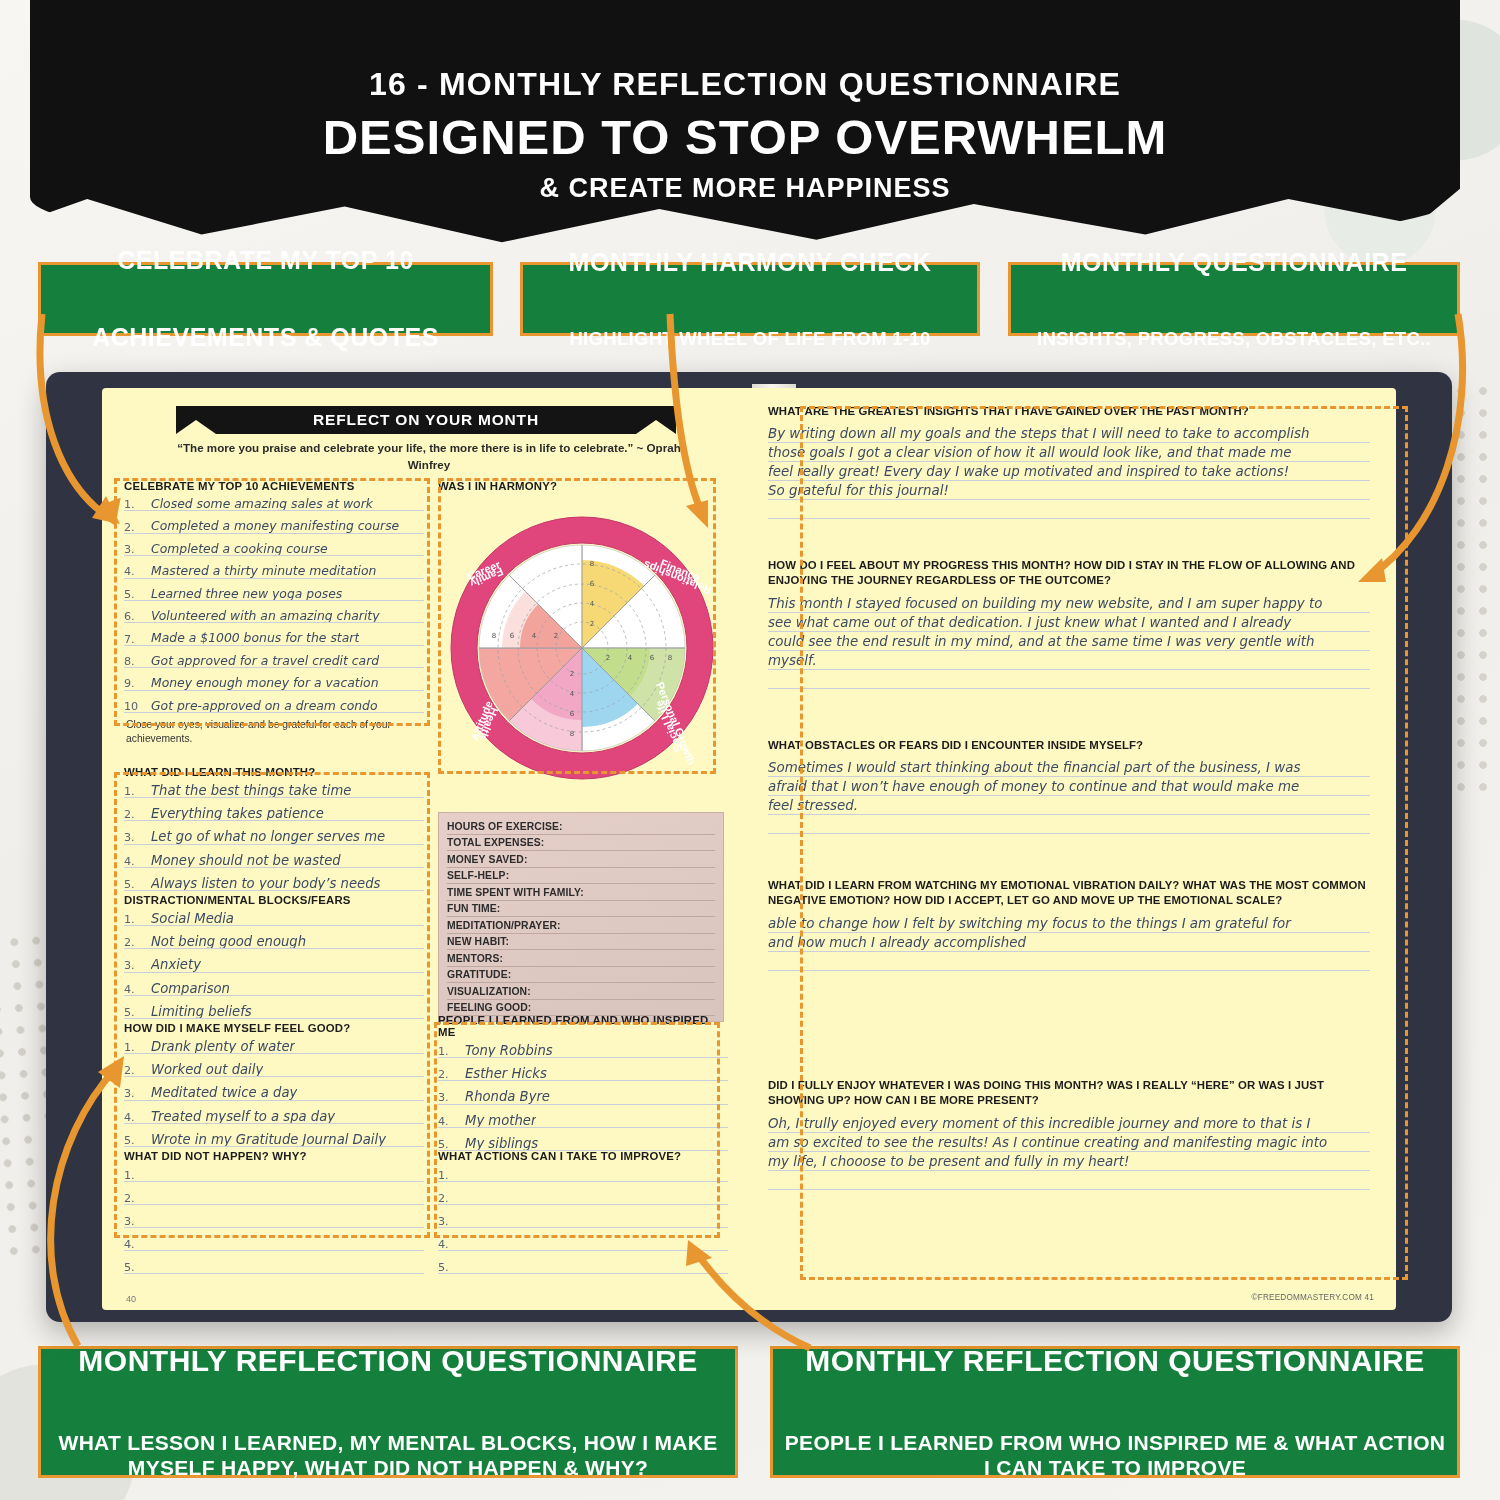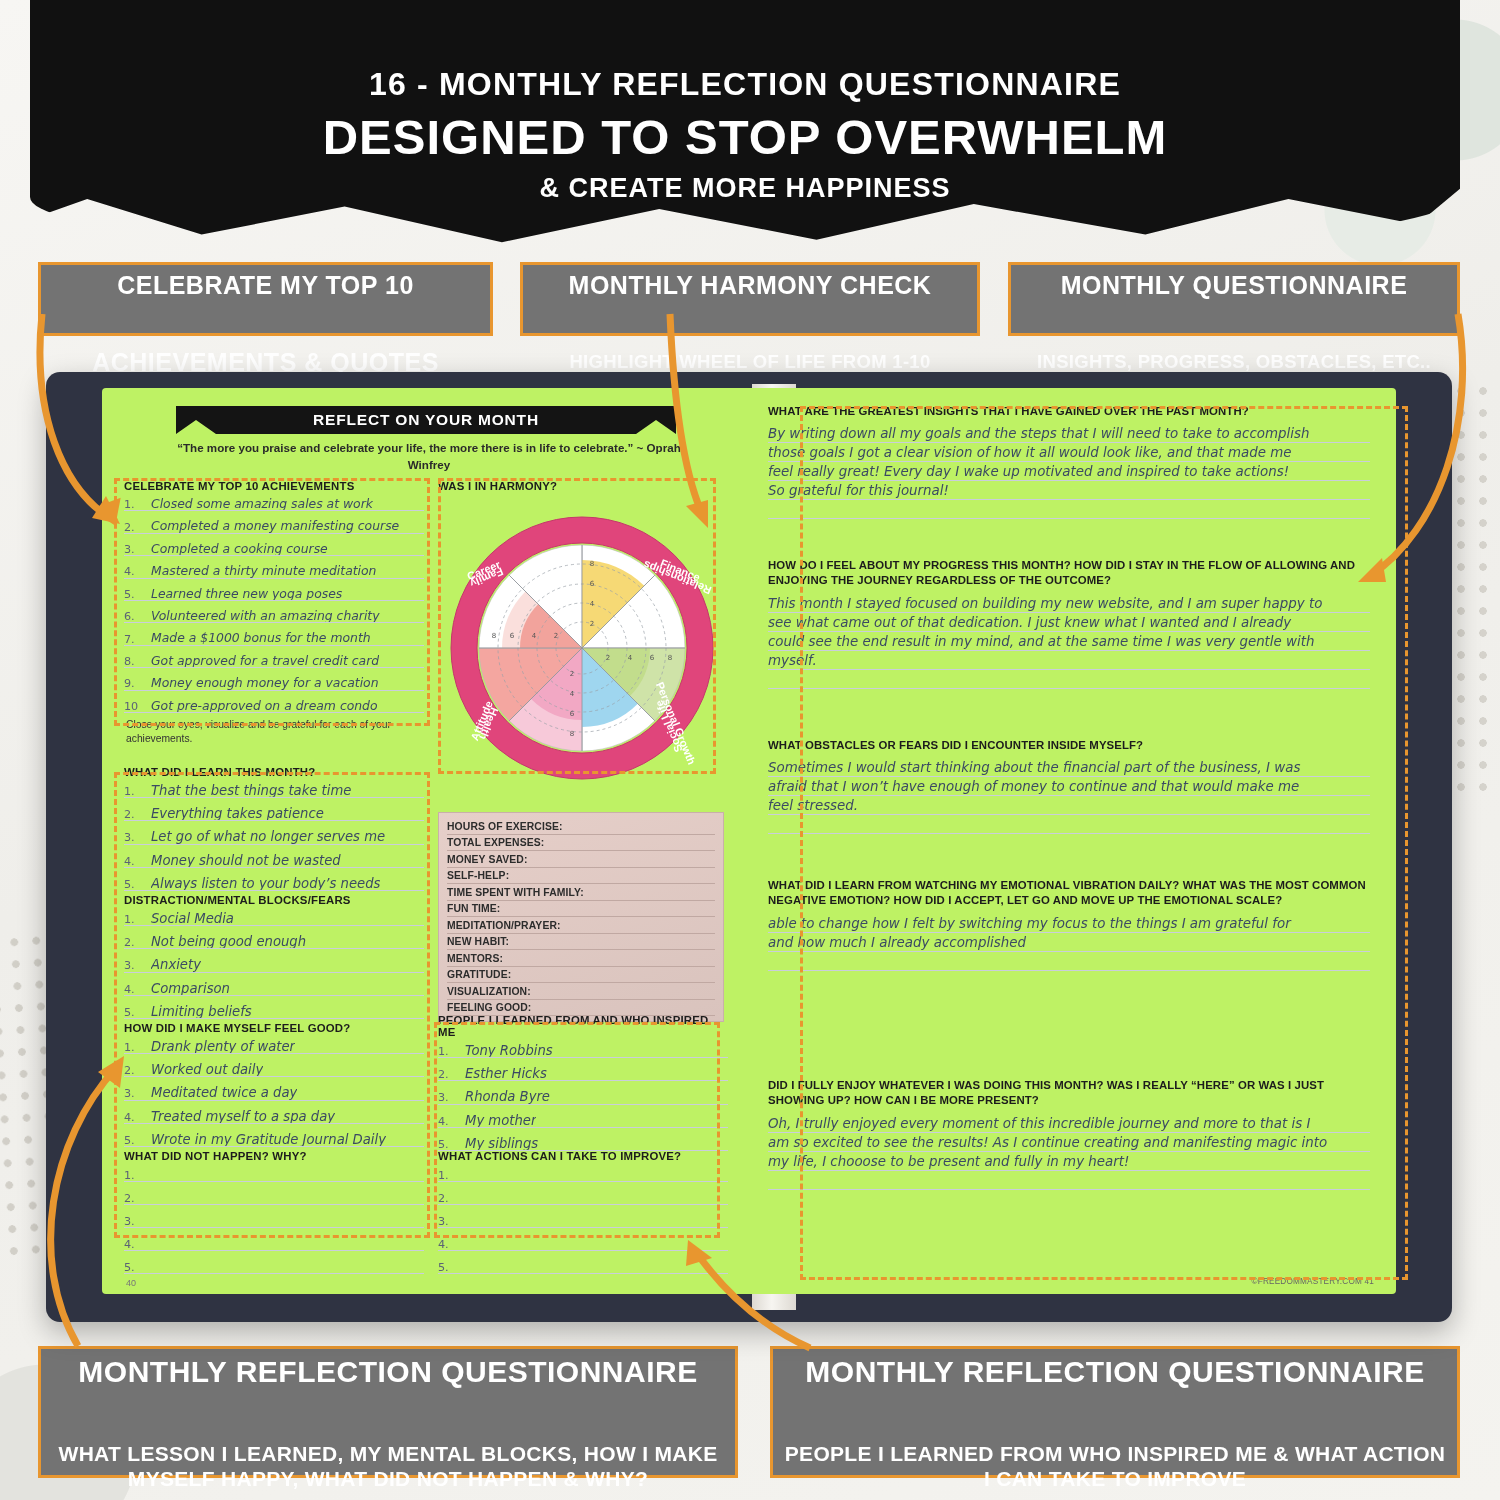--- a/index.html
+++ b/index.html
@@ -37,23 +37,23 @@
     -webkit-clip-path: polygon(2% 0, 100% 0, 100% 74%, 97% 88%, 88% 78%, 78% 92%, 66% 80%, 55% 94%, 44% 82%, 33% 95%, 22% 81%, 12% 92%, 4% 78%, 0 86%, 0 0);
     clip-path: polygon(2% 0, 100% 0, 100% 74%, 97% 88%, 88% 78%, 78% 92%, 66% 80%, 55% 94%, 44% 82%, 33% 95%, 22% 81%, 12% 92%, 4% 78%, 0 86%, 0 0);
     padding-top:42px;
   }
   .banner .l1 { font-size:32px; letter-spacing:1.2px; font-weight:600;margin-top:24px; }
   .banner .l2 { font-size:49px; letter-spacing:1px; font-weight:700; margin-top:6px; }
   .banner .l3 { font-size:27px; letter-spacing:1px; font-weight:600; margin-top:8px; }
 
   
   .callout {
-    position:absolute; background:#737373; color:#fff;
+    position:absolute; background:#15803d; color:#fff;
     border:3px solid #e8962f; text-align:center;
-    display:flex; flex-direction:column; justify-content:flex-start;
+    display:flex; flex-direction:column; justify-content:center;
     padding:6px 10px;
     gap:48px;
   }
   .callout .t1 { font-size:25px; font-weight:700; letter-spacing:.5px; line-height:1.15;}
   .callout .t2 { font-size:18.5px; font-weight:600; letter-spacing:.3px; line-height:1.2; margin-top:3px;}
   #co-top-left  { left:38px;  top:262px; width:455px; height:74px; }
   #co-top-mid   { left:520px; top:262px; width:460px; height:74px; }
   #co-top-right { left:1008px;top:262px; width:452px; height:74px; }
   #co-bot-left  { left:38px;  top:1346px; width:700px; height:132px; }
   #co-bot-right { left:770px; top:1346px; width:690px; height:132px; }
@@ -62,21 +62,21 @@
 
   
   .book {
     position:absolute; left:46px; top:372px; width:1406px; height:950px;
     background:#2f3342;
     border-radius:14px;
     box-shadow:0 10px 28px rgba(0,0,0,.28);
     padding:12px 14px;
   }
   .page {
-    position:absolute; top:16px; bottom:28px; background:#bef264;
+    position:absolute; top:16px; bottom:12px; background:#fef9c3;
   }
   .page-left  { left:56px;  width:652px; border-radius:4px 2px 2px 4px; }
   .page-right { right:56px; width:652px; border-radius:2px 4px 4px 2px; }
   .spine {
     position:absolute; left:706px; top:12px; bottom:12px; width:44px;
     background:linear-gradient(90deg,#ddd9d2,#f7f5f1 45%,#ddd9d2);
   }
 
   
   .ribbon {
@@ -224,21 +224,21 @@
         <li>
             <span class="n">5.</span>
             <span class="v">Learned three new yoga poses</span>
           </li>
         <li>
             <span class="n">6.</span>
             <span class="v">Volunteered with an amazing charity</span>
           </li>
         <li>
             <span class="n">7.</span>
-            <span class="v">Made a $1000 bonus for the month</span>
+            <span class="v">Made a $1000 bonus for the start</span>
           </li>
         <li>
             <span class="n">8.</span>
             <span class="v">Got approved for a travel credit card</span>
           </li>
         <li>
             <span class="n">9.</span>
             <span class="v">Money enough money for a vacation</span>
           </li>
         <li>

